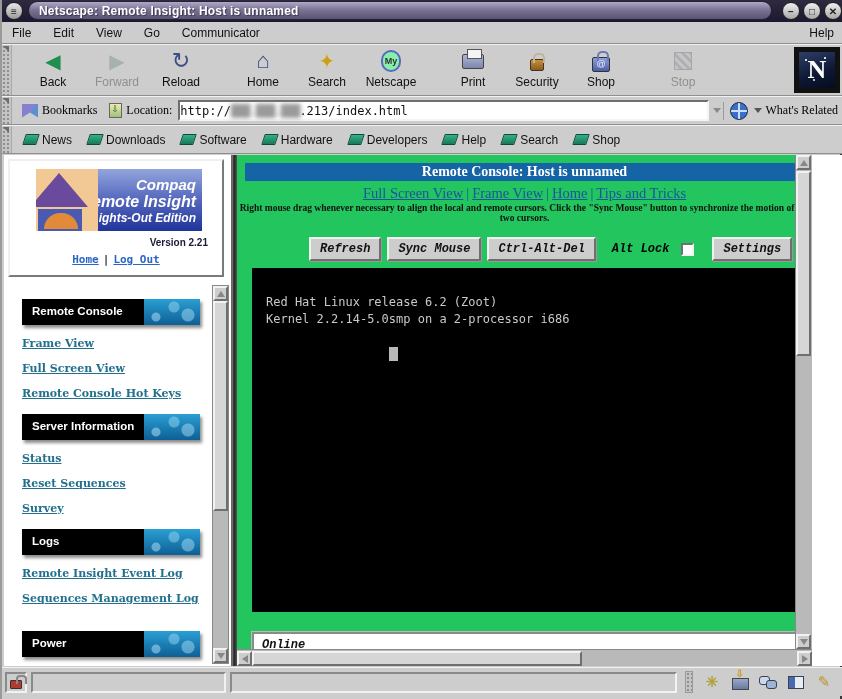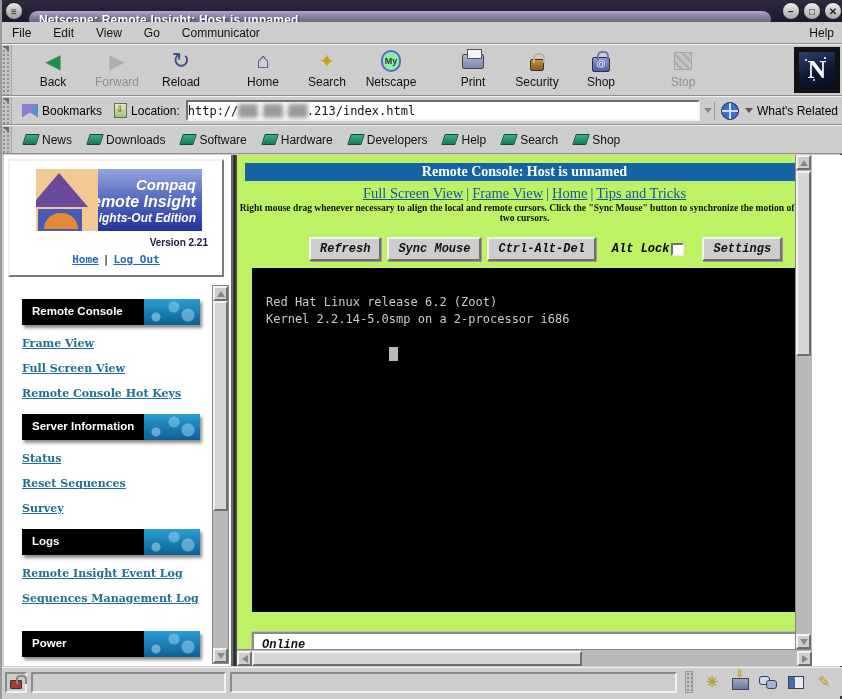--- a/index.html
+++ b/index.html
@@ -3,21 +3,21 @@
 <meta charset="utf-8">
 <style>
   * { margin:0; padding:0; box-sizing:border-box; }
   html,body { width:842px; height:699px; }
   body { font-family:"Liberation Sans", sans-serif; background:#000; overflow:hidden; }
   #screen { position:absolute; top:0; left:0; width:842px; height:699px; background:#cdcdcd; border-left:2px solid #9a9a9a; border-right:2px solid #3a3a3a; }
 
   
   .titlebar { position:absolute; top:0; left:0; width:842px; height:22px;
     background:linear-gradient(180deg,#2f2a3e,#1c1830); display:flex; align-items:center; }
-  .title-pill { position:absolute; left:26px; top:10px; width:744px; height:19px; border-radius:10px;
+  .title-pill { position:absolute; left:26px; top:1px; width:744px; height:19px; border-radius:10px;
     background:linear-gradient(180deg,#b0a8c4,#7c7494 45%,#5a5372); border:1px solid #262038;
     display:flex; align-items:center; padding-left:10px; }
   .title-text { color:#fff; font-weight:bold; font-size:12px; text-shadow:1px 1px 1px #3a3450; letter-spacing:.2px; }
   .menu-btn { position:absolute; left:3px; top:2px; width:18px; height:18px; border-radius:50%;
     background:linear-gradient(180deg,#e8e8e8,#9a9a9a); border:1px solid #222; display:flex; align-items:center; justify-content:center;
     font-size:10px; color:#222; }
   .win-btns { position:absolute; right:2px; top:2px; display:flex; gap:3px; }
   .win-btn { width:18px; height:18px; border-radius:50%; background:linear-gradient(180deg,#efefef,#a8a8a8); border:1px solid #222;
     display:flex; align-items:center; justify-content:center; font-size:10px; font-weight:bold; color:#222; }
 
@@ -53,21 +53,21 @@
   .nlogo-wrap { width:46px; height:46px; background:#111; display:flex; align-items:center; justify-content:center; margin-right:4px; }
   .nlogo { width:36px; height:36px; background:
       radial-gradient(circle at 7px 8px,#cfd8ff 1px,transparent 1.4px),
       radial-gradient(circle at 26px 6px,#cfd8ff 1px,transparent 1.4px),
       radial-gradient(circle at 15px 28px,#aab4e0 1px,transparent 1.4px),
       linear-gradient(160deg,#2e3f66,#0d1733 60%,#060d1f);
     color:#fff; font-family:"Liberation Serif",serif; font-weight:bold; font-size:26px; display:flex; align-items:center; justify-content:center; }
 
   
   .locbar { top:96px; height:29px; font-size:12px; }
-  .loc-item { display:flex; align-items:center; gap:4px; padding:0 6px; }
+  .loc-item { display:flex; align-items:center; gap:4px; padding:0 6px;font-family:Liberation Serif, serif; }
   .bm-icon { width:16px; height:14px; background:linear-gradient(135deg,#8a7ed0 50%,#5a8fd0 50%); clip-path:polygon(0 0,100% 0,100% 100%,50% 65%,0 100%); }
   .caret { width:0; height:0; border-left:4px solid transparent; border-right:4px solid transparent; border-top:5px solid #555; margin-left:2px; }
   .loc-icon { width:13px; height:15px; background:linear-gradient(180deg,#efe9b0,#9fc27a); border:1px solid #666; position:relative; }
   .loc-icon::after { content:"⇩"; position:absolute; left:1px; top:0px; font-size:9px; color:#2a5c2a; }
   .url-field { flex:1; height:21px; background:#fff; border:2px solid; border-color:#6f6f6f #f4f4f4 #f4f4f4 #6f6f6f; display:flex; align-items:center; padding:0 0; font-family:"DejaVu Sans Mono",monospace; font-size:12px; color:#111; }
   .url-redacted { filter:blur(2px); color:#9a9a9a; letter-spacing:-1px; }
   .url-drop { width:14px; height:21px; display:flex; align-items:center; justify-content:center; }
   .url-drop .caret { border-top-color:#8a8a8a; }
   .wr-globe { width:18px; height:18px; border-radius:50%; border:1px solid #234; background:
      linear-gradient(90deg,transparent 7px,#cfe0ff 7px 9px,transparent 9px),
@@ -114,30 +114,30 @@
 
   .side-scroll { position:absolute; top:130px; right:2px; width:17px; height:379px; background:#b9b9b9; border:1px solid #888; }
   .sb-btn { position:absolute; left:0; width:15px; height:15px; background:#cdcdcd; border:2px solid; border-color:#f2f2f2 #6f6f6f #6f6f6f #f2f2f2; display:flex; align-items:center; justify-content:center; }
   .sb-up { top:0; } .sb-down { bottom:0; }
   .tri-up { width:0; height:0; border-left:4px solid transparent; border-right:4px solid transparent; border-bottom:6px solid #888; }
   .tri-down { width:0; height:0; border-left:4px solid transparent; border-right:4px solid transparent; border-top:6px solid #888; }
   .sb-thumb { position:absolute; left:0; width:15px; background:#d6d6d6; border:2px solid; border-color:#f2f2f2 #6f6f6f #6f6f6f #f2f2f2; }
   .side-thumb { top:15px; height:210px; }
 
   
-  .main { position:absolute; top:0; left:233px; width:575px; height:511px; background:#bef264; overflow:hidden; }
+  .main { position:absolute; top:0; left:233px; width:575px; height:511px; background:#22c55e; overflow:hidden; }
   .main-header { margin:8px 8px 0 8px; height:18px; background:#1565a6; color:#fff; text-align:center; font-family:"Liberation Serif",serif; font-weight:bold; font-size:14px; line-height:18px; }
   .main-nav { text-align:center; margin-top:4px; font-family:"Liberation Serif",serif; font-size:14.5px; }
   .main-nav a { color:#1a55a0; text-decoration:underline; margin:0 3px; }
   .main-nav .sep { color:#1a55a0; }
   .main-instr { text-align:center; margin-top:1px; font-family:"Liberation Serif",serif; font-weight:bold; font-size:9.5px; color:#111; }
   .btn-row { display:flex; align-items:center; justify-content:flex-start; margin:14px 0 0 72px; gap:6px; }
   .push-btn { background:#cdcdcd; border:2px solid; border-color:#f2f2f2 #6f6f6f #6f6f6f #f2f2f2; box-shadow:1px 1px 0 #999;
     font-family:"Liberation Mono",monospace; font-weight:bold; font-style:italic; font-size:12px; color:#111; padding:3px 9px; }
-  .altlock { display:flex; align-items:center; gap:2px; margin:0 12px 0 10px; font-family:"Liberation Mono",monospace; font-weight:bold; font-style:italic; font-size:12px; }
+  .altlock { display:flex; align-items:center; gap:12px; margin:0 12px 0 10px; font-family:"Liberation Mono",monospace; font-weight:bold; font-style:italic; font-size:12px; }
   .chk { width:13px; height:13px; background:#fff; border:2px solid; border-color:#6f6f6f #f2f2f2 #f2f2f2 #6f6f6f; }
 
   .console { margin:7px 8px 0 15px; width:551px; height:344px; background:#000; padding:26px 0 0 14px;
     font-family:"DejaVu Sans Mono",monospace; font-size:12px; line-height:17px; color:#c9c9c9; white-space:pre; }
   .cursor { display:inline-block; width:9px; height:14px; background:#b9b9b9; margin-left:123px; vertical-align:middle; }
 
   .online-box { margin:20px 8px 0 15px; width:551px; height:25px; background:#fff; border:2px solid; border-color:#8a8a8a #e8e8e8 #e8e8e8 #8a8a8a; outline:1px solid #bbb;
     display:flex; align-items:center; padding-left:8px; font-family:"Liberation Mono",monospace; font-weight:bold; font-style:italic; font-size:12px; color:#111; }
 
   .main-vscroll { position:absolute; top:0; right:0; width:17px; height:494px; background:#b9b9b9; border-left:1px solid #888; }

